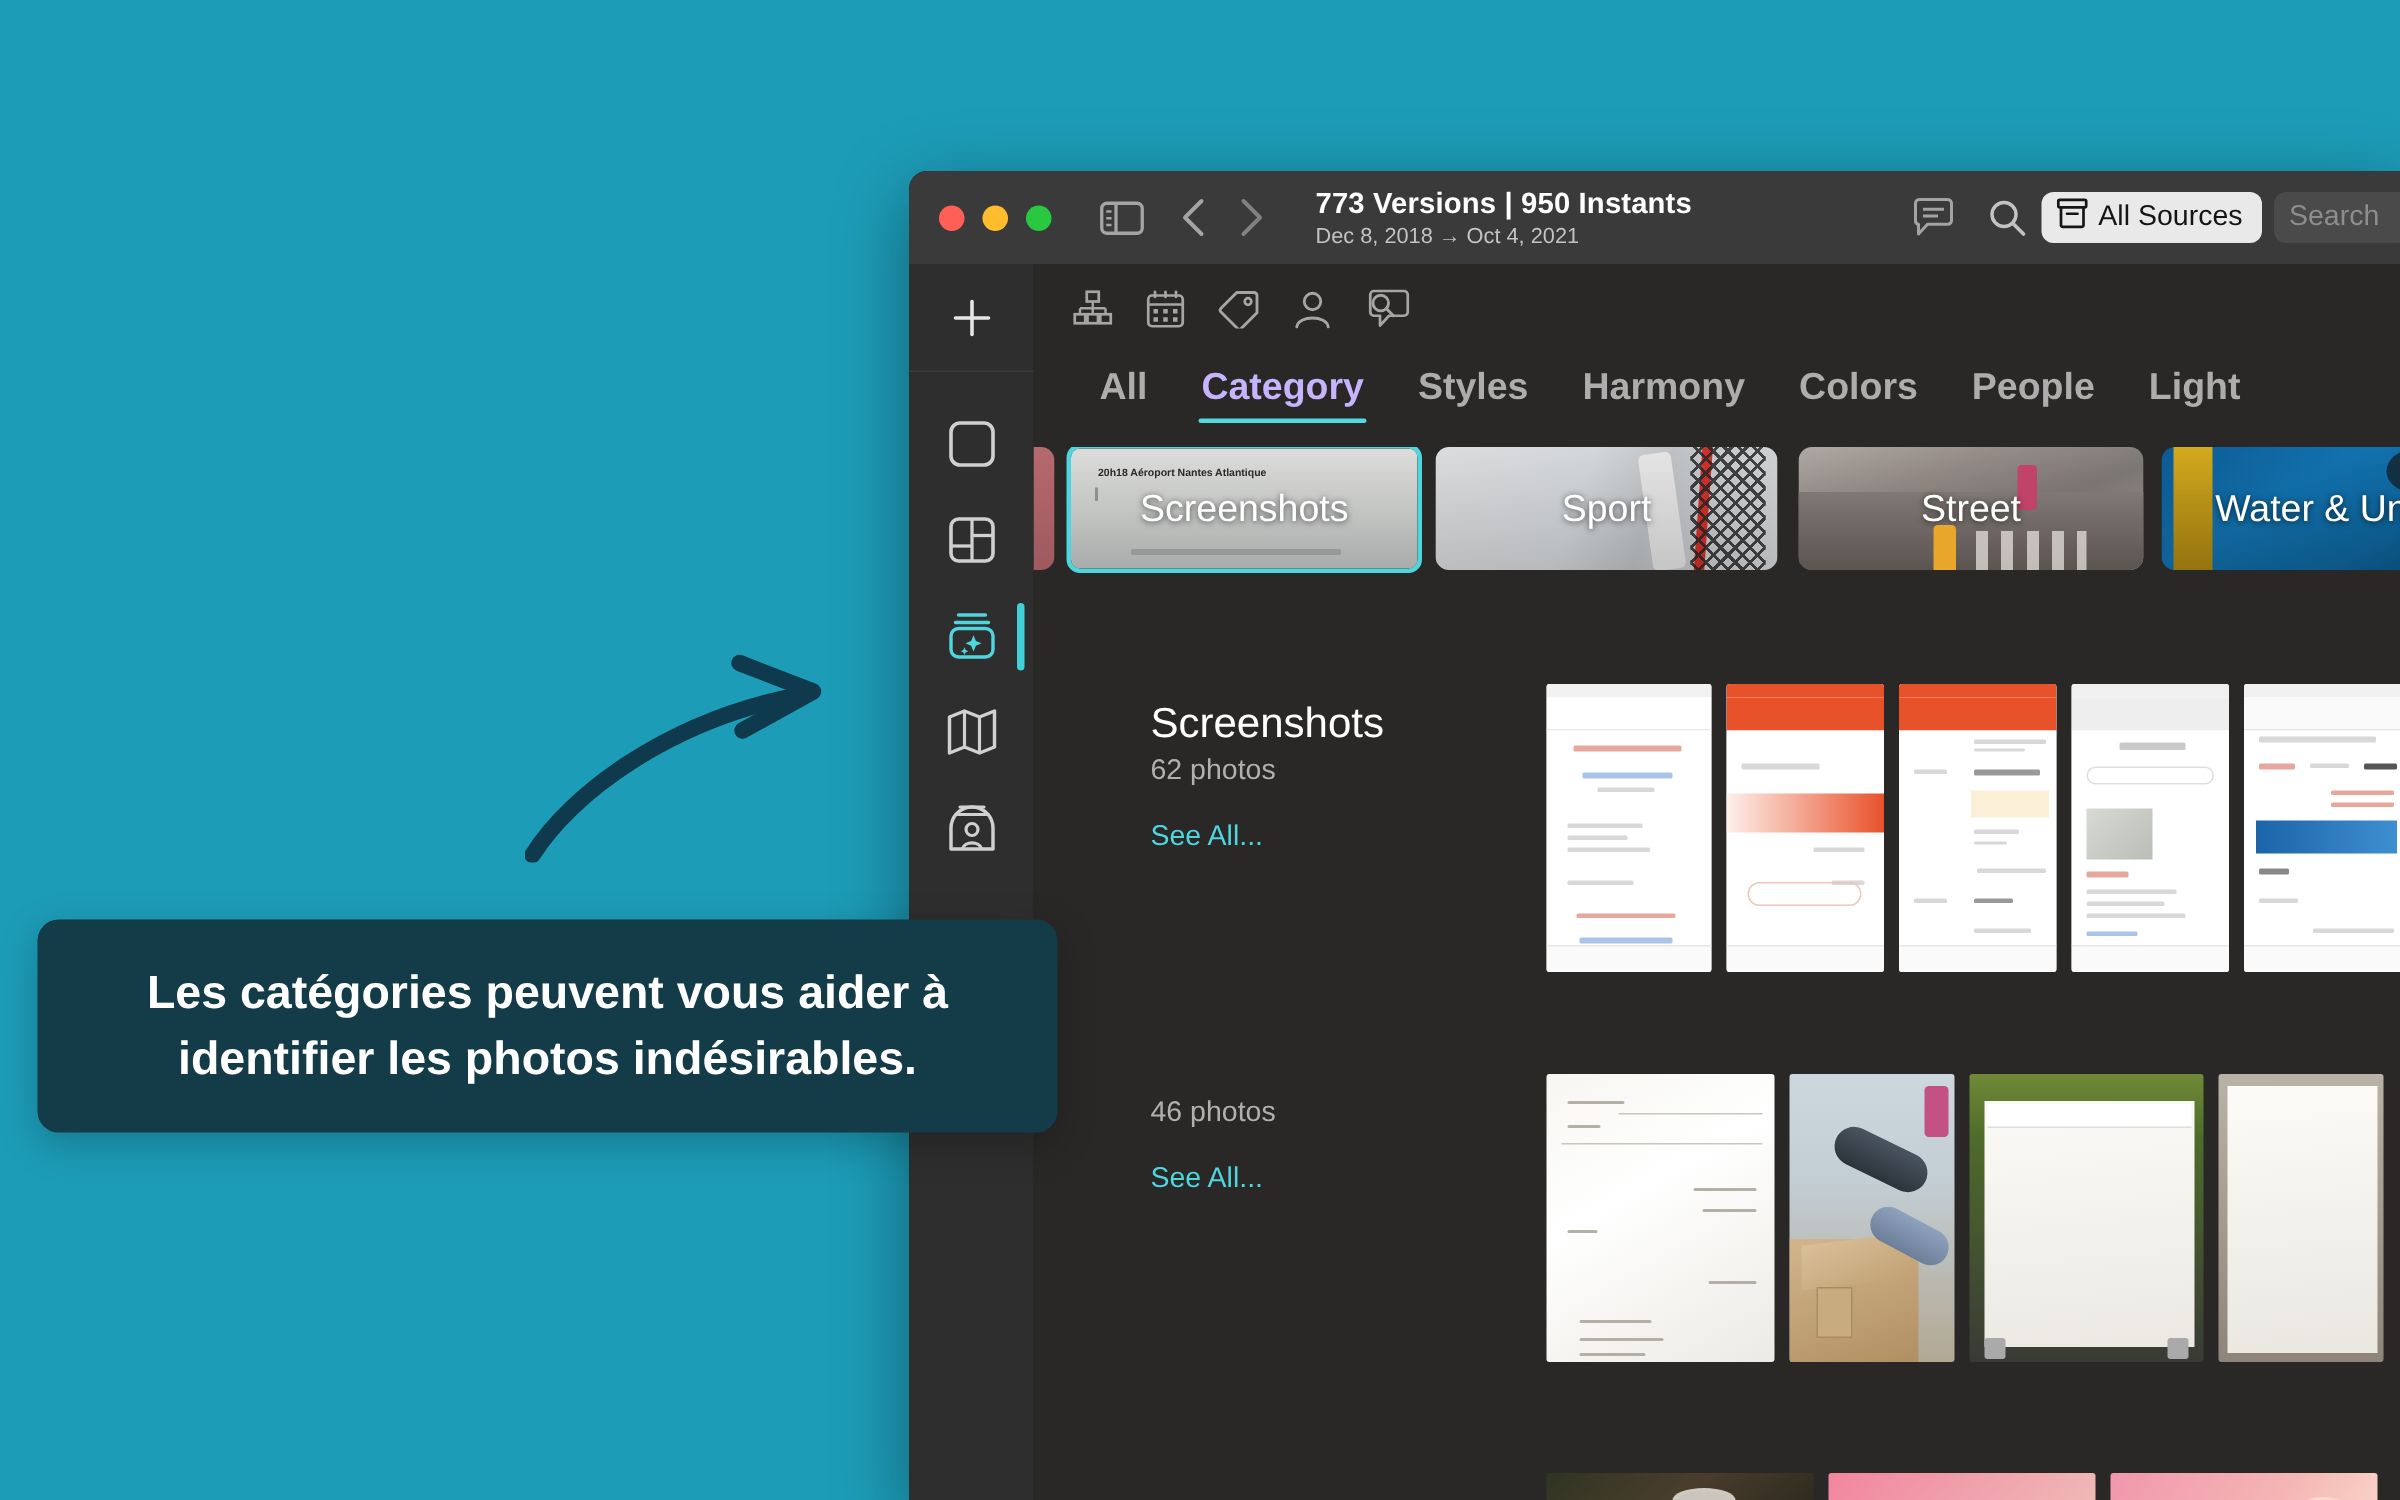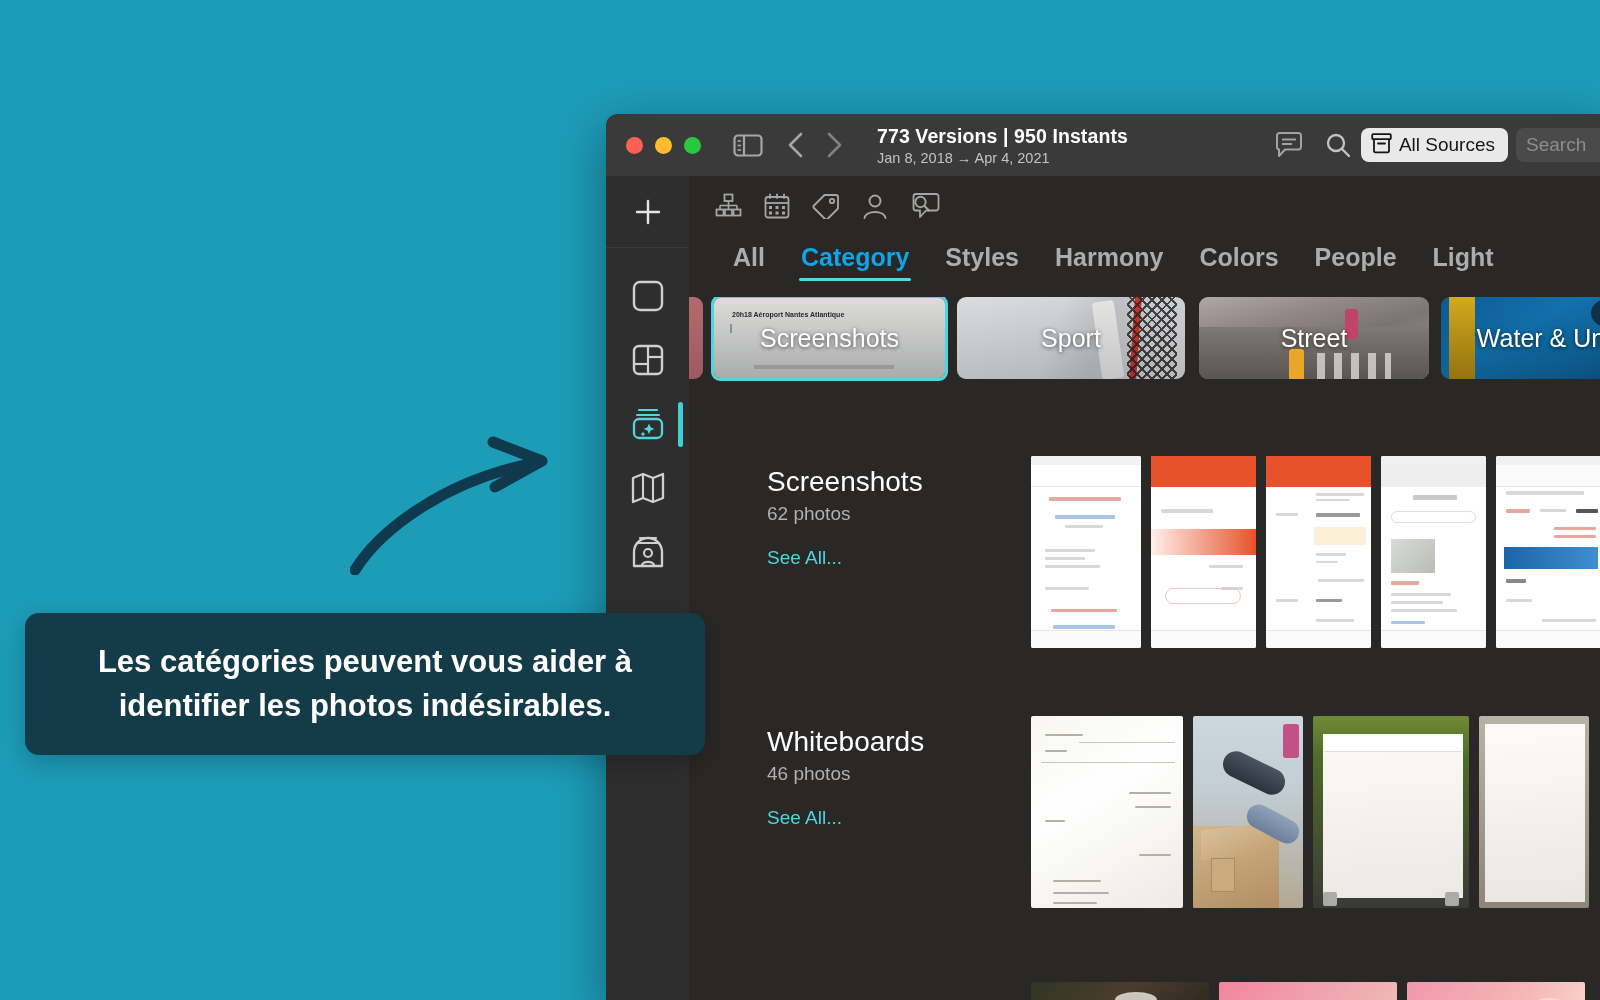--- a/index.html
+++ b/index.html
@@ -102,21 +102,21 @@
   .filter-ic{ opacity:.72; }
 
   #tabs{
     display:flex; align-items:flex-end; gap:0;
     padding:20px 0 0 26px;
   }
   .tab{
     color:#adadad; font-size:25px; padding:0 18px 9px 18px;
     white-space:nowrap; position:relative;font-weight:bold;
   }
-  .tab.active{ color:#0ea5e9; }
+  .tab.active{ color:#c4b5fd; }
   .tab.active:after{
     content:""; position:absolute; left:16px; right:16px; bottom:0;
     height:3px; background:#4fdbe0; border-radius:2px;
   }
 
   
   #card-strip{
     position:relative; height:92px; margin-top:16px;
     padding-left:0; overflow:hidden;
   }
@@ -209,21 +209,21 @@
         </svg>
     </div>
     <div class="tb-icon" id="nav-fwd">
       <svg width="17" height="28" viewBox="0 0 17 28">
           <path d="M3 3 L14 14 L3 25" stroke="#9d9d9d" stroke-width="2.6" fill="none" stroke-linecap="round" stroke-linejoin="round"></path>
         </svg>
     </div>
 
     <div id="title-block">
       <div id="win-title">773 Versions | 950 Instants</div>
-      <div id="win-subtitle">Jan 8, 2018 → Apr 4, 2021</div>
+      <div id="win-subtitle">Dec 8, 2018 → Oct 4, 2021</div>
     </div>
 
     <div id="titlebar-right">
       <div class="tb-icon" id="comment-icon">
         <svg width="28" height="26" viewBox="0 0 28 26">
             <path d="M2 3.5 A2.5 2.5 0 0 1 4.5 1 H23.5 A2.5 2.5 0 0 1 26 3.5 V15 A2.5 2.5 0 0 1 23.5 17.5 H10 L4 24 V17.5 A2.5 2.5 0 0 1 2 15 Z" stroke="#c6c6c6" stroke-width="2" fill="none" stroke-linejoin="round"></path>
             <line x1="7" y1="7.5" x2="21" y2="7.5" stroke="#c6c6c6" stroke-width="2"></line>
             <line x1="7" y1="12" x2="17" y2="12" stroke="#c6c6c6" stroke-width="2"></line>
           </svg>
       </div>
@@ -502,21 +502,20 @@
             <div class="ln" style="left:10px;top:148px;width:72px;height:3px;background:#444;"></div>
             <div class="ln blue" style="left:10px;top:158px;width:46px;height:3px;"></div>
           </div>
           <div class="ph-foot"></div>
         </div>
       </div>
     </div>
 
     <div class="section" style="top:540px;">
       <div class="sec-meta">
-        <div class="sec-title">Whiteboards</div>
         <div class="sec-count">46 photos</div>
         <div class="sec-link">See All...</div>
       </div>
       <div class="thumbs">
 
         <div class="thumb paper" style="width:152px;height:192px;background:linear-gradient(150deg,#f7f6f2 0%,#ffffff 40%,#eceae4 100%);">
           <div class="scr" style="left:14px;top:18px;width:38px;"></div>
           <div class="scr" style="left:14px;top:34px;width:22px;"></div>
           <div class="wln" style="left:48px;top:26px;width:96px;"></div>
           <div class="wln" style="left:10px;top:46px;width:134px;"></div>

